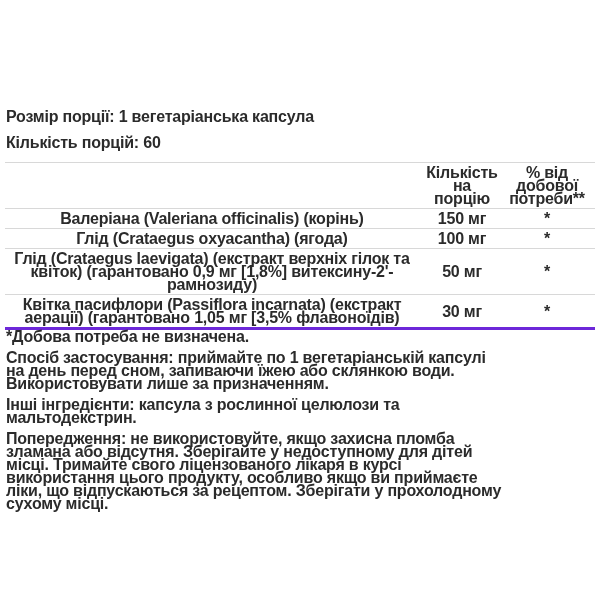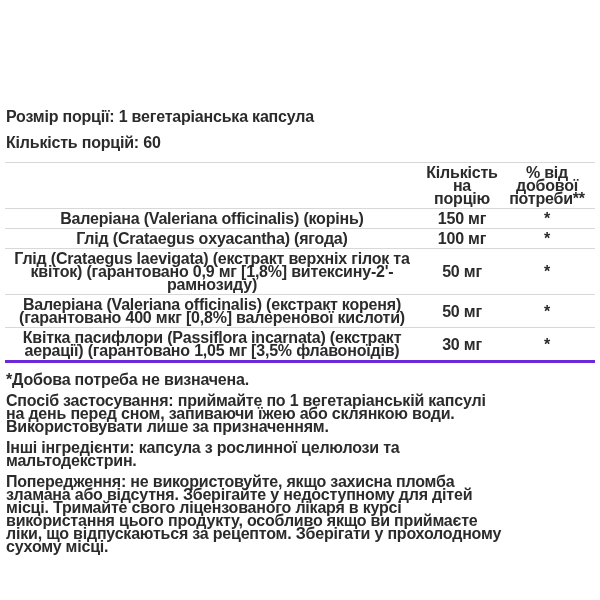--- a/index.html
+++ b/index.html
@@ -36,21 +36,21 @@
     vertical-align: top;
     padding-top: 3px;
     padding-bottom: 3px;
   }
   table.facts tr { border-top: 1px solid #d8d8d8; }
   table.facts tbody tr:last-child { border-bottom: 3px solid #6d28d9; }
   col.c-name { width: 420px; }
   col.c-amt  { width: 80px; }
   col.c-dv   { width: 90px; }
   td.name, th.name { padding-left: 5px; }
-  .notes { margin-top: 10px; }
+  .notes { margin-top: 0; }
   .notes p { margin: 0 0 8px 1px; }
 </style>
 </head>
 <body>
 
 <div class="page">
 
   <div class="intro">
     <p>Розмір порції: 1 вегетаріанська капсула</p>
     <p>Кількість порцій: 60</p>
@@ -82,25 +82,20 @@
       <td class="dv">*</td>
     </tr>
 
 
     <tr>
       <td class="name">Глід (Crataegus laevigata) (екстракт верхніх гілок та квіток) (гарантовано 0,9 мг [1,8%] витексину-2'-рамнозиду)</td>
       <td class="amt">50 мг</td>
       <td class="dv">*</td>
     </tr>
 
-    <tr>
-      <td class="name">Валеріана (Valeriana officinalis) (екстракт кореня) (гарантовано 400 мкг [0,8%] валеренової кислоти)</td>
-      <td class="amt">50 мг</td>
-      <td class="dv">*</td>
-    </tr>
 
     <tr>
       <td class="name">Квітка пасифлори (Passiflora incarnata) (екстракт аерації) (гарантовано 1,05 мг [3,5% флавоноїдів)</td>
       <td class="amt">30 мг</td>
       <td class="dv">*</td>
     </tr>
   </tbody>
   </table>
 
   <div class="notes">

